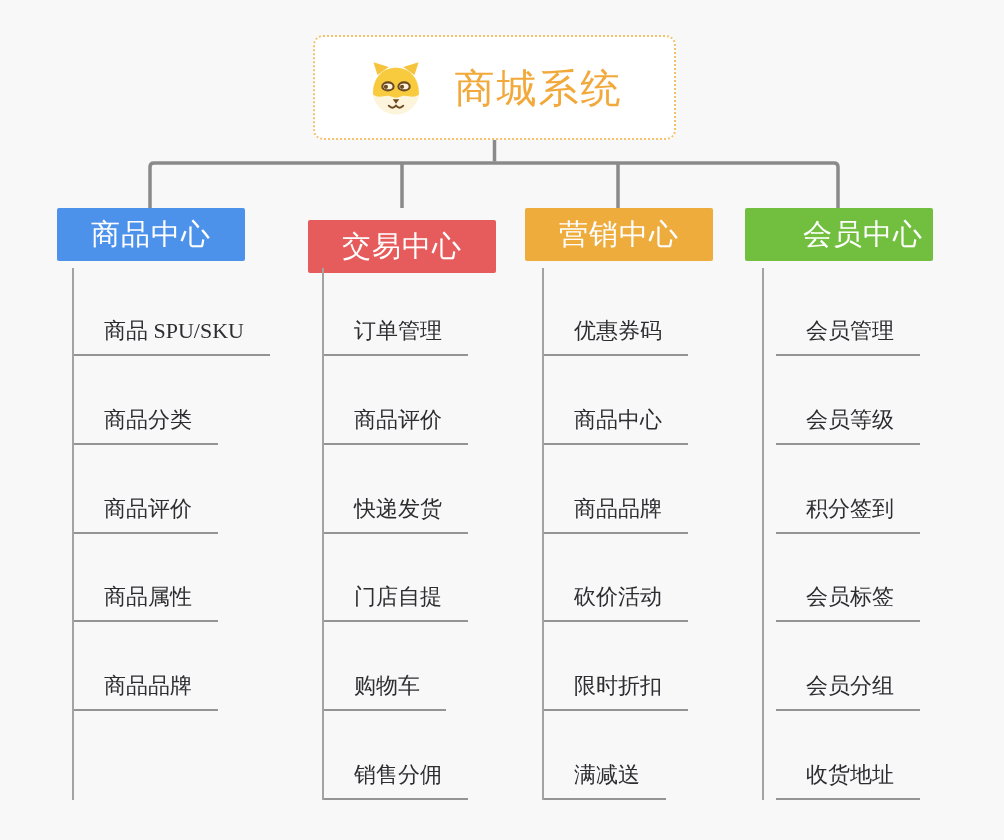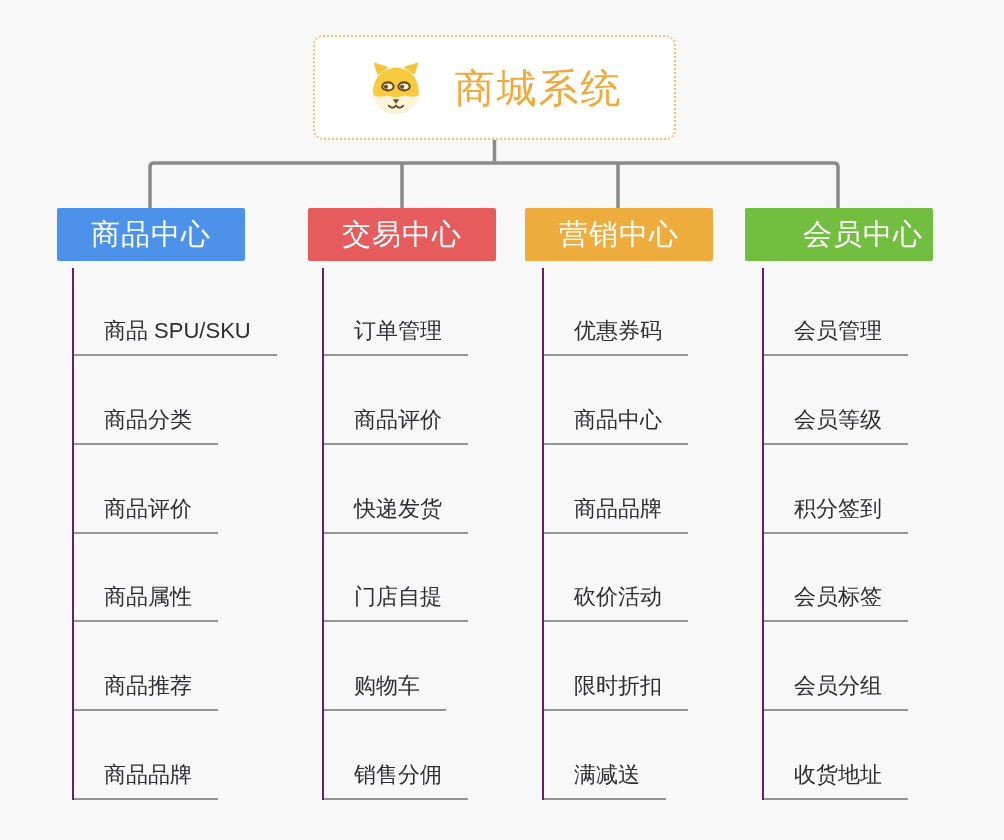--- a/index.html
+++ b/index.html
@@ -34,26 +34,26 @@
     white-space:nowrap;
   }
   .bpos0{left:57px;}
   .bpos1{left:308px;}
   .bpos2{left:525px;}
   .bpos3{left:745px;}
 
   
   .items{
     position:absolute;top:268px;height:532px;
-    border-left:2px solid #701a75;box-sizing:border-box;
+    border-left:2px solid #a3a3a3;box-sizing:border-box;font-family:Liberation Serif, serif;
   }
   .ipos0{left:72px;}
   .ipos1{left:322px;}
   .ipos2{left:542px;}
-  .ipos3{left:762px;}
+  .ipos3{left:762px;padding-left:12px;}
   .item{
     display:block;width:fit-content;
     margin-top:48.8px;
     padding:0 26px 8px 30px;
     border-bottom:2px solid #949494;
     font-size:22px;line-height:30px;color:#2E2E32;
     white-space:nowrap;
   }
   .item:first-child{margin-top:48px;}
 </style>
@@ -86,25 +86,24 @@
     </svg>
     <span class="root-title">商城系统</span>
   </div>
 
   <div class="branch-box bpos0" style="background: rgb(76, 146, 234);">商品中心</div>
   <div class="items ipos0">
     <div class="item">商品 SPU/SKU</div>
     <div class="item">商品分类</div>
     <div class="item">商品评价</div>
     <div class="item">商品属性</div>
-    <div class="item">商品推荐</div>
     <div class="item">商品品牌</div>
   </div>
 
-  <div class="branch-box bpos1" style="background: rgb(230, 92, 92);">交易中心</div>
+  <div class="branch-box bpos1" style="background: rgb(230, 92, 92); margin-top: 12px;">交易中心</div>
   <div class="items ipos1">
     <div class="item">订单管理</div>
     <div class="item">商品评价</div>
     <div class="item">快递发货</div>
     <div class="item">门店自提</div>
     <div class="item">购物车</div>
     <div class="item">销售分佣</div>
   </div>
 
   <div class="branch-box bpos2" style="background: rgb(238, 172, 61);">营销中心</div>

